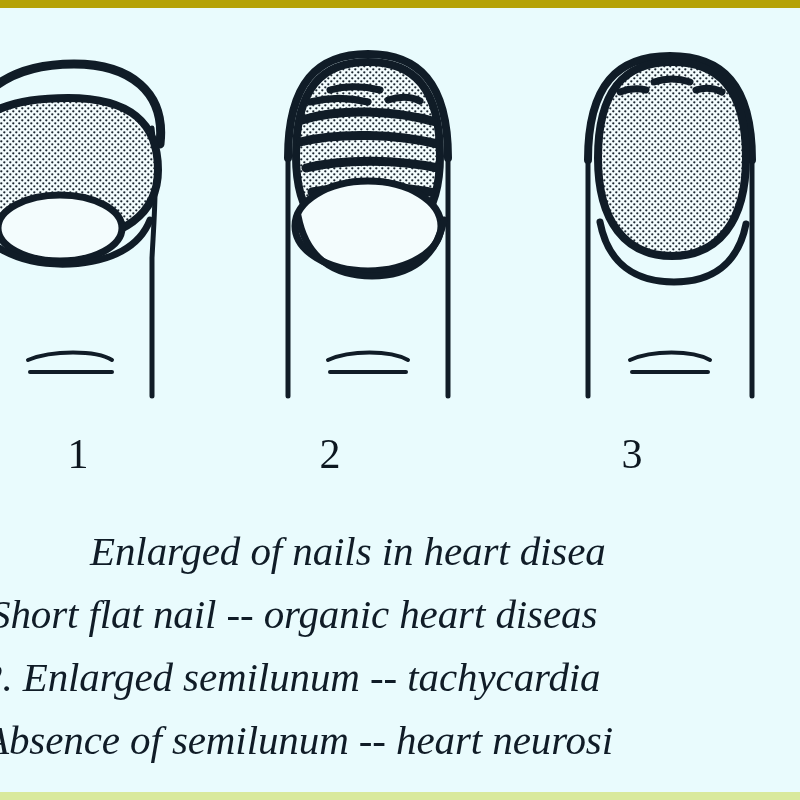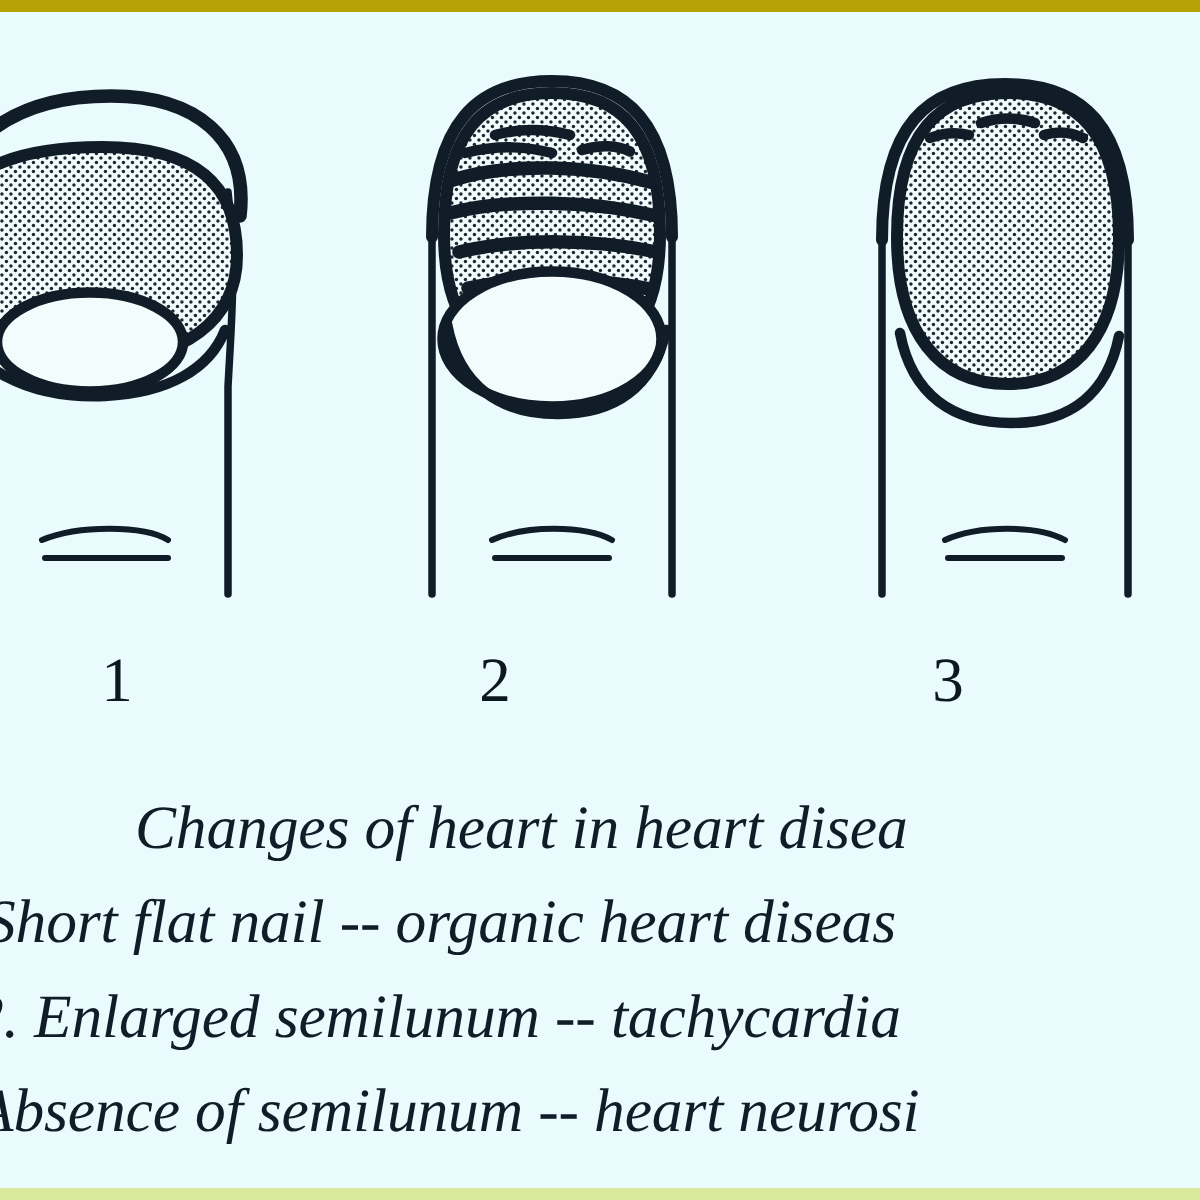--- a/index.html
+++ b/index.html
@@ -181,20 +181,20 @@
         <path d="M 632 364 L 708 364" fill="none" stroke="#101c27" stroke-width="4" stroke-linecap="round"></path>
       </g>
     </svg>
 
     <div class="figure-number" style="left:48px; top:425px;">1</div>
     <div class="figure-number" style="left:300px; top:425px;">2</div>
     <div class="figure-number" style="left:602px; top:425px;">3</div>
   </div>
 
   <div id="caption-block">
-    <div id="caption-title" class="caption-line">Changes of heart in heart disea</div>
+    <div id="caption-title" class="caption-line">Enlarged of nails in heart disea</div>
     <div id="caption-item-1" class="caption-line">Short flat nail -- organic heart diseas</div>
     <div id="caption-item-2" class="caption-line">2. Enlarged semilunum -- tachycardia</div>
     <div id="caption-item-3" class="caption-line">Absence of semilunum -- heart neurosi</div>
   </div>
 
   <div id="bottom-band" class="edge-band"></div>
 </div>
 
 </body></html>

